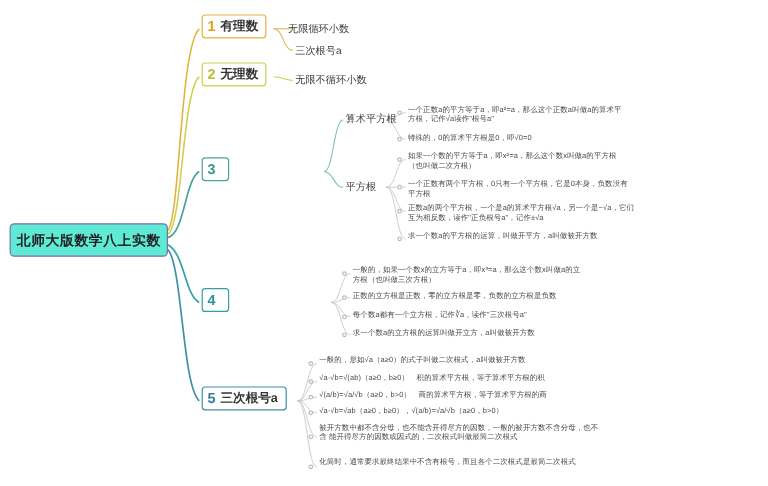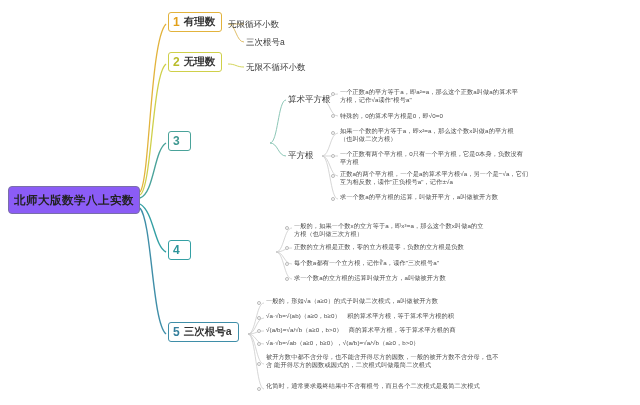--- a/index.html
+++ b/index.html
@@ -28,21 +28,21 @@
     box-sizing: border-box;
   }
   
   .root-node {
     left: 8px;
     top: 186px;
     width: 132px;
     height: 28px;
     border: 1.5px solid #7a6fa8;
     border-radius: 4px;
-    background: #8b5cf6;
+    background: #5eead4;
     display: flex;
     align-items: center;
     justify-content: center;
     font-size: 11.5px;
     font-weight: bold;
     color: #222222;
     letter-spacing: 0.5px;
   }
   
   .l1 {
@@ -144,32 +144,32 @@
   </svg>
 
   <div class="node root-node">
     <span>北师大版数学八上实数</span>
   </div>
 
   <div class="node l1 l1-1">
     <span class="num">1</span>
     <span>有理数</span>
   </div>
-  <div class="node l2" style="left:228px; top:19px;">
+  <div class="node l2" style="left:240px; top:19px;">
     <span>无限循环小数</span>
   </div>
   <div class="node l2" style="left:246px; top:37px;">
     <span>三次根号a</span>
   </div>
 
   <div class="node l1 l1-2">
     <span class="num">2</span>
     <span>无理数</span>
   </div>
-  <div class="node l2" style="left:246px; top:62px;">
+  <div class="node l2" style="left:246px; top:62px;font-family:Liberation Mono, monospace;">
     <span>无限不循环小数</span>
   </div>
 
   <div class="node l1 l1-3">
     <span class="num">3</span>
   </div>
 
   <div class="node l2" style="left:288px; top:94px;text-align:right;">
     <span>算术平方根</span>
   </div>

